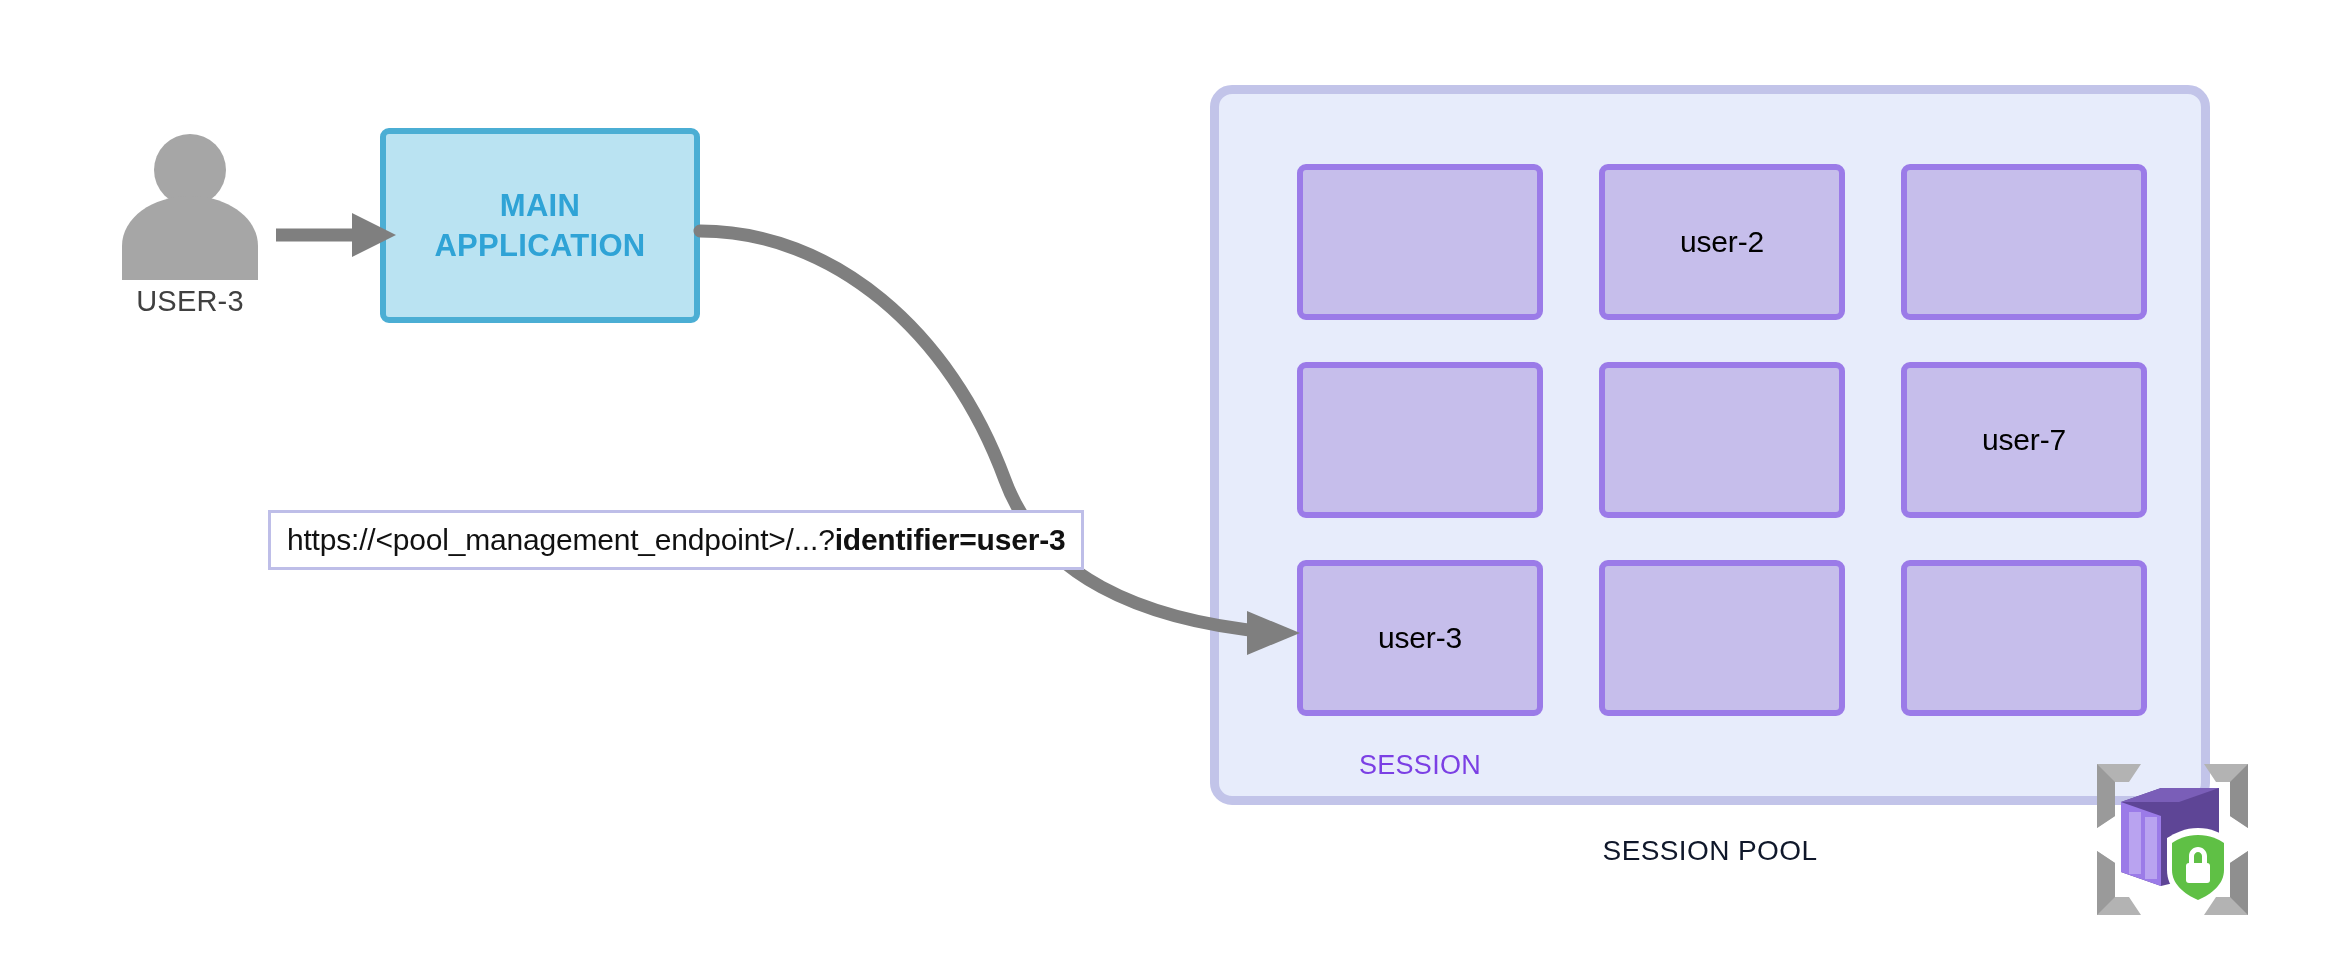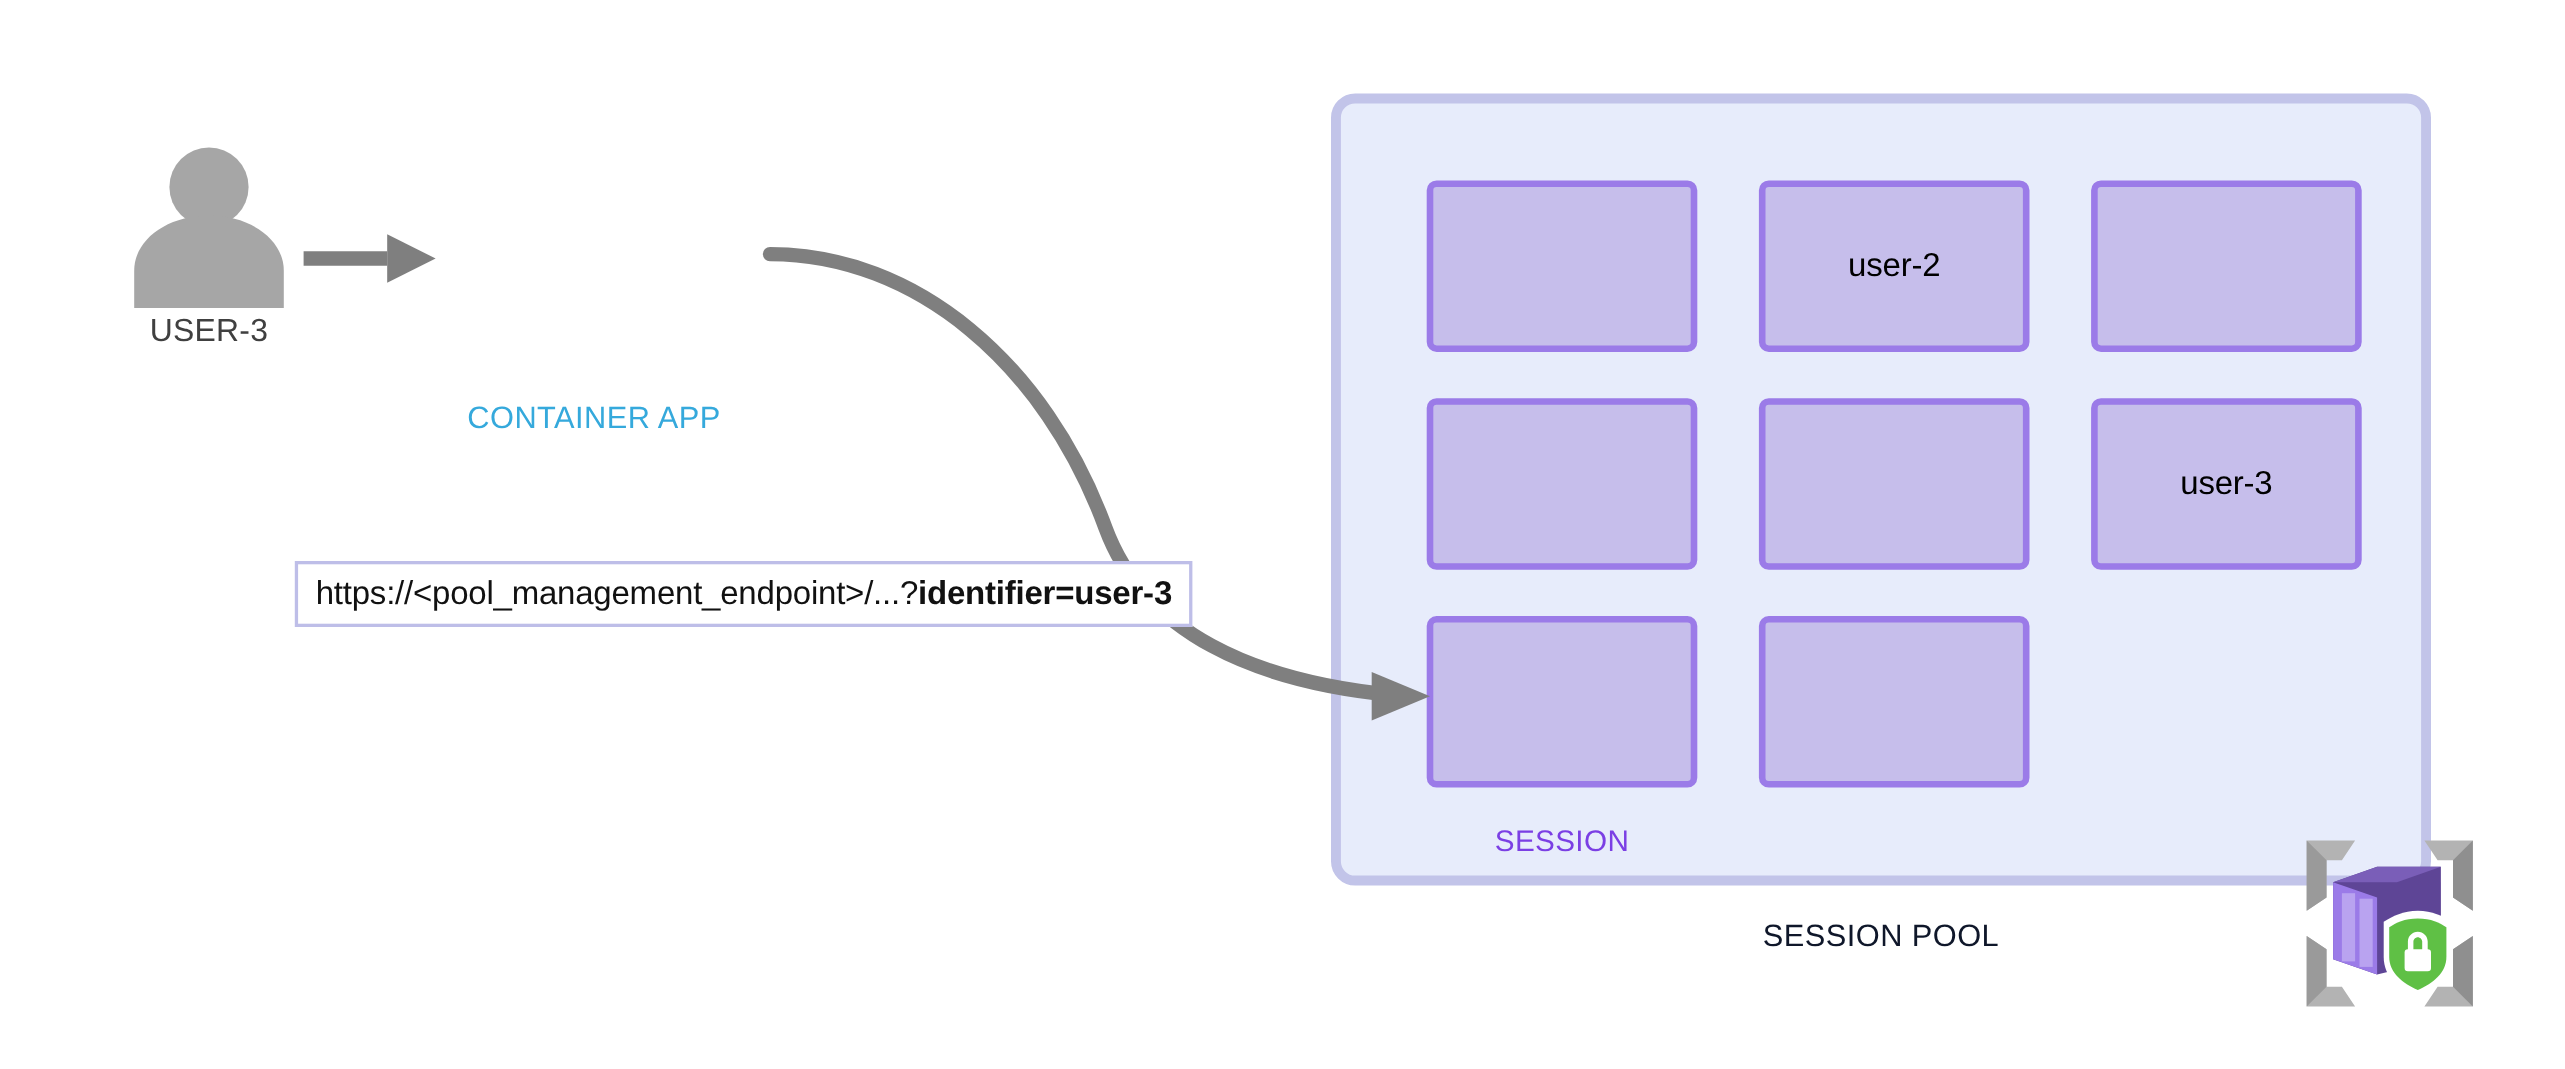--- a/index.html
+++ b/index.html
@@ -193,38 +193,46 @@
 <div id="canvas">
 
   <div id="user-actor">
     <svg id="user-glyph" viewBox="0 0 160 150">
       <circle cx="80" cy="40" r="36" fill="#A6A6A6"></circle>
       <path d="M12 150 L12 116 C12 88 42 66 80 66 C118 66 148 88 148 116 L148 150 Z" fill="#A6A6A6"></path>
     </svg>
     <div id="user-label">USER-3</div>
   </div>
 
-  <div id="container-app-label">CONTAINER APP</div>
+  <div id="main-app-box">
+    <div id="main-app-title">
+      <span>MAIN</span><br>
+      <span>APPLICATION</span>
+    </div>
+  </div>
 
   <div id="session-pool">
     <div id="session-grid">
       <div class="session-cell">
           <span></span>
         </div>
       <div class="session-cell">
           <span>user-2</span>
         </div>
       <div class="session-cell">
           <span></span>
         </div>
       <div class="session-cell">
           <span></span>
         </div>
       <div class="session-cell">
           <span></span>
+        </div>
+      <div class="session-cell">
+          <span>user-7</span>
         </div>
       <div class="session-cell">
           <span>user-3</span>
         </div>
       <div class="session-cell">
           <span></span>
         </div>
       <div class="session-cell">
           <span></span>
         </div>

